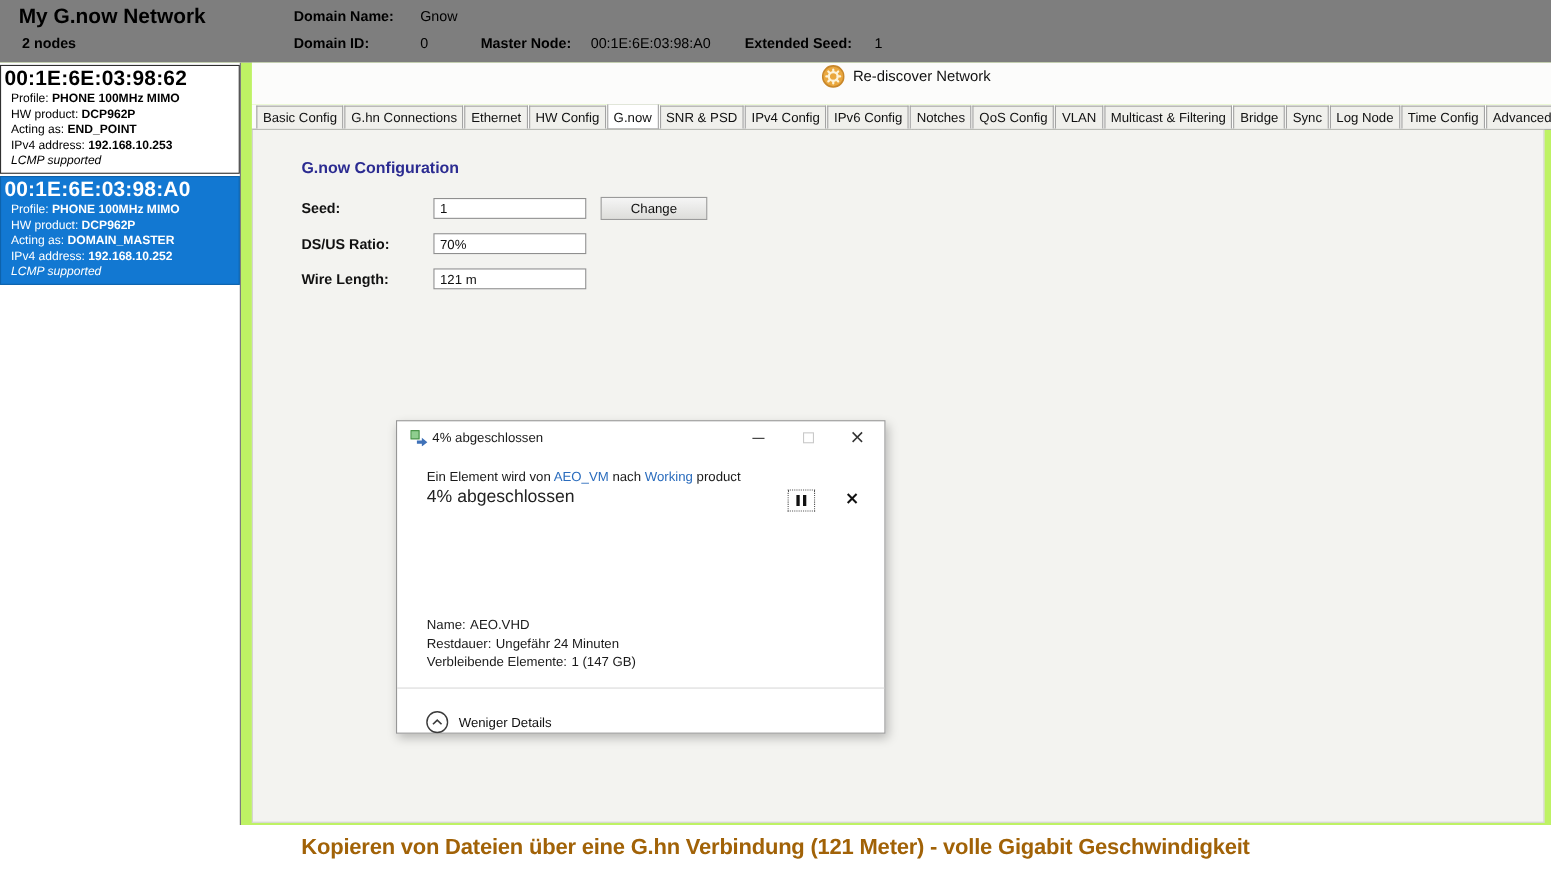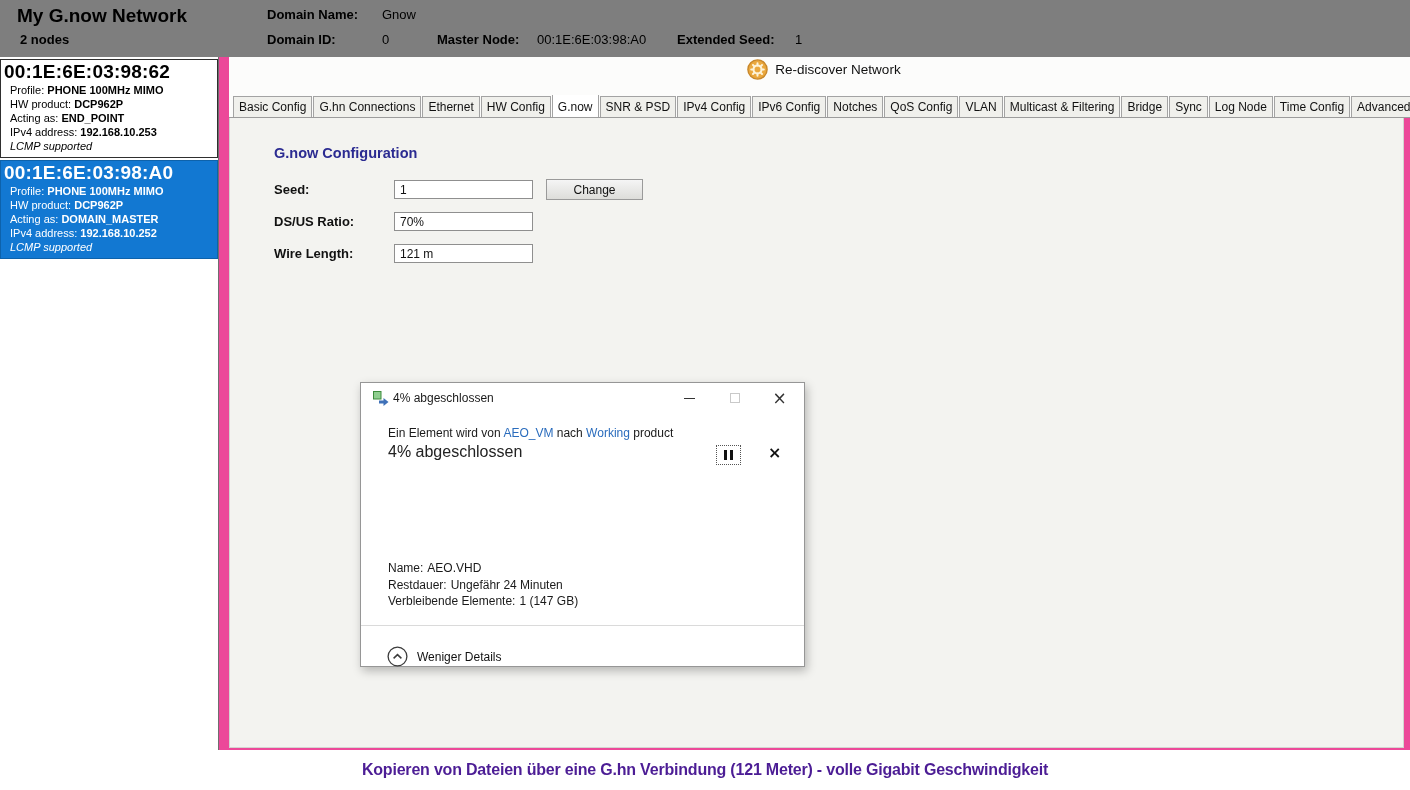--- a/index.html
+++ b/index.html
@@ -15,21 +15,21 @@
   .hf-dn-l{left:267px;top:7px;font-weight:bold;}
   .hf-dn-v{left:382px;top:7px;}
   .hf-di-l{left:267px;top:32px;font-weight:bold;}
   .hf-di-v{left:382px;top:32px;}
   .hf-mn-l{left:437px;top:32px;font-weight:bold;}
   .hf-mn-v{left:537px;top:32px;}
   .hf-es-l{left:677px;top:32px;font-weight:bold;}
   .hf-es-v{left:795px;top:32px;}
 
   
-  .body{position:absolute;top:57px;left:0;right:0;bottom:40px;background:#ec4899;}
+  .body{position:absolute;top:57px;left:0;right:0;bottom:40px;background:#bef264;}
 
   .sidebar{position:absolute;left:0;top:0;bottom:0;width:219px;background:#fff;
            border-right:1px solid #6f6f6f;padding-top:2px;}
   .node{border:1px solid #2f2f2f;margin:0 0 2px 0;padding:1px 4px 5px 3px;background:#fff;color:#000;cursor:pointer;}
   .node .mac{font-size:19px;font-weight:bold;letter-spacing:0.2px;line-height:22px;}
   .node .nl{font-size:11px;line-height:14px;padding-left:6px;white-space:nowrap;}
   .node .nl b{font-weight:bold;}
   .node .note{font-size:11px;font-style:italic;padding-left:6px;margin-top:1px;}
   .node.selected{background:#1278d2;color:#fff;border-color:#0d62ab;}
 
@@ -92,22 +92,22 @@
   .details{position:absolute;left:27px;top:177px;line-height:16.5px;color:#1a1a1a;}
   .drow span{white-space:pre;}
   .dval{margin-left:4px;}
 
   .dlg-footer{position:absolute;left:0;right:0;top:242px;bottom:0;border-top:1px solid #dadada;}
   .footer-inner{position:absolute;left:26px;top:20px;display:flex;align-items:center;gap:9px;
                 background:none;border:none;cursor:pointer;font-family:inherit;font-size:12px;color:#111;padding:0;}
 
   
   .caption{position:absolute;left:0;bottom:0;width:100%;height:40px;background:#fff;
-           display:flex;align-items:center;justify-content:center;font-size:16px;font-weight:bold;
-           color:#4c1d95;letter-spacing:-0.2px;}
+           display:flex;align-items:center;justify-content:center;font-size:20px;font-weight:bold;
+           color:#a16207;letter-spacing:-0.2px;}
 </style>
 </head>
 <body>
 
 <div class="app">
 
   <div class="hdr">
     <div class="hdr-title">My G.now Network</div>
     <div class="hdr-sub">2 nodes</div>
     <div class="hf hf-dn-l">Domain Name:</div>

